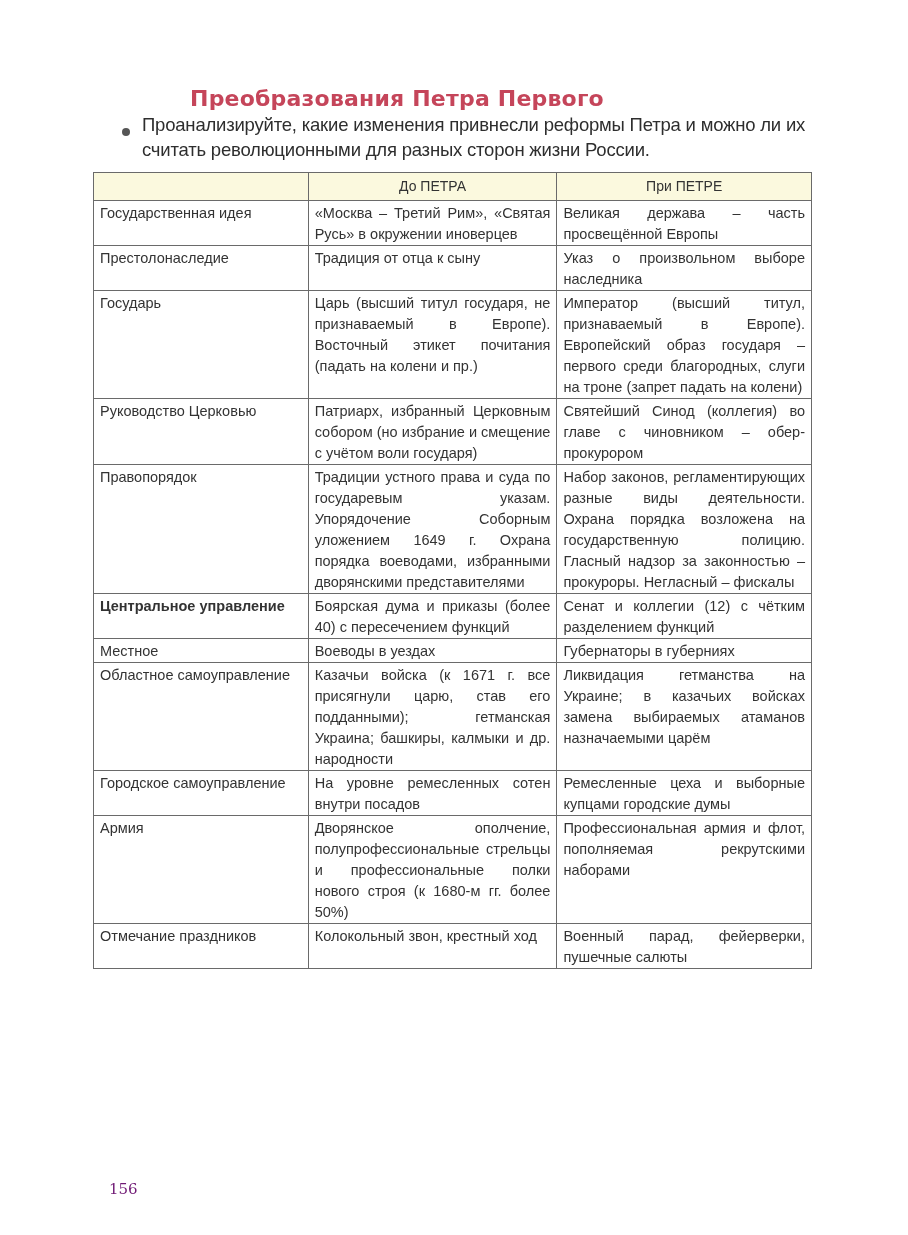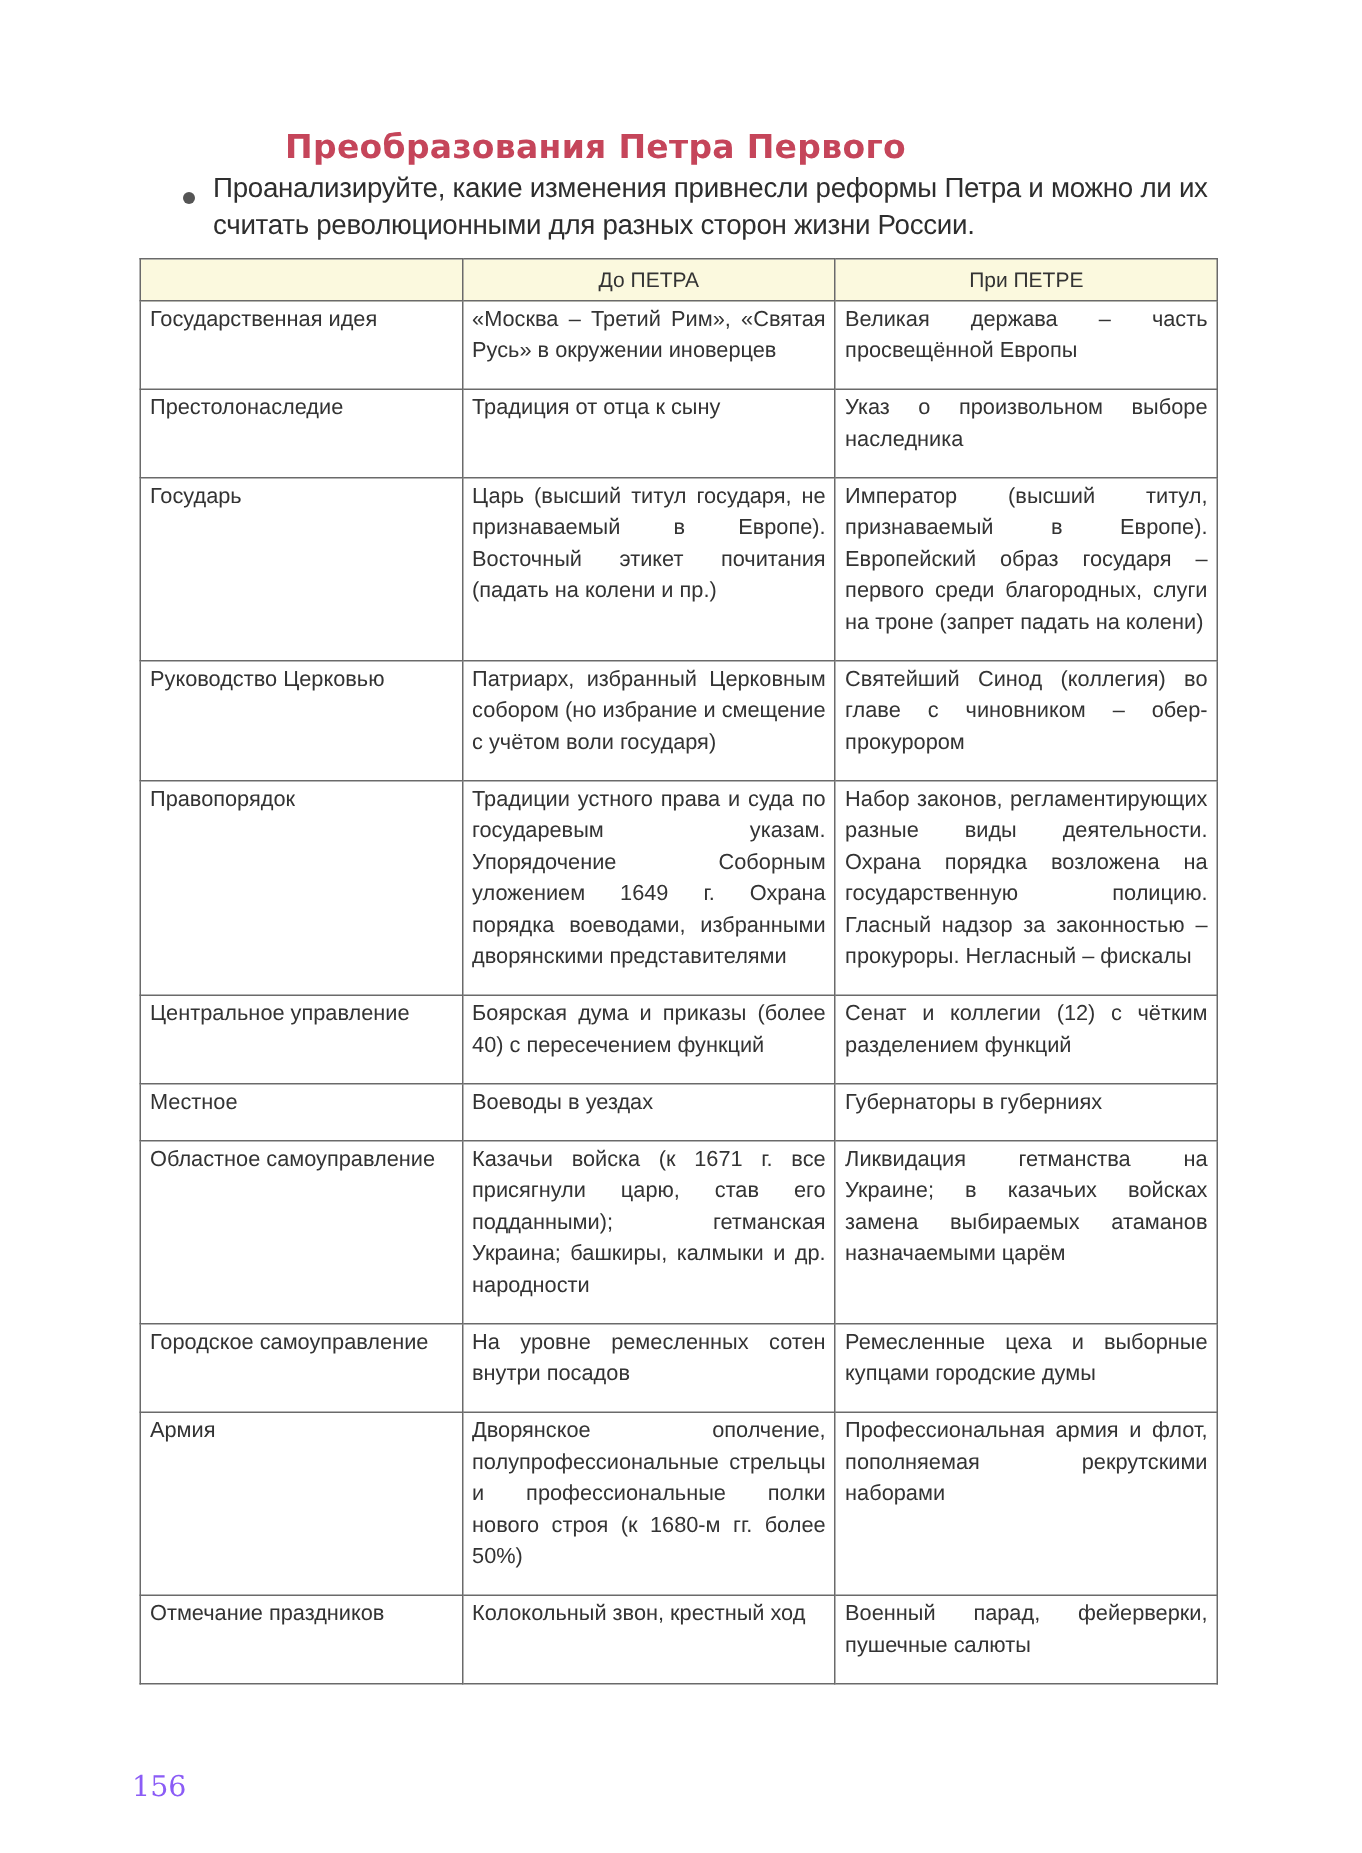--- a/index.html
+++ b/index.html
@@ -7,29 +7,29 @@
          font-family: "Liberation Sans", sans-serif; color: #2a2a2a; }
   .title { position: absolute; left: 0; width: 794px; top: 86px; text-align: center;
            font-family: "DejaVu Sans", sans-serif; font-weight: bold; font-size: 22px;
            color: #c5455a; letter-spacing: 0.2px; }
   .bullet { position: absolute; left: 122px; top: 128px; width: 8px; height: 8px;
             border-radius: 50%; background: #555; }
   .task-text { position: absolute; left: 142px; top: 112px; width: 690px; font-size: 18.5px;
                line-height: 25px; color: #2e2e2e; letter-spacing: -0.2px; }
   table { position: absolute; left: 93px; top: 172px; width: 719px; border-collapse: collapse;
           font-size: 14.5px; line-height: 21px; color: #333; }
-  td, th { border: 1.2px solid #6a6a6a; vertical-align: top; padding: 2px 6px 14px 6px; }
+  td, th { border: 1.2px solid #6a6a6a; vertical-align: top; padding: 2px 6px 0 6px; }
   th { font-weight: normal; }
   .sec th { background: #fbf9de; font-weight: bold; text-align: center; font-size: 14px; padding: 3px 6px; }
   .colh th { background: #fbf9de; text-align: center; font-size: 14px; padding: 3px 6px; }
   .c1 { width: 202px; }
   .c2 { width: 236px; text-align: justify; }
   .c3 { width: 242px; text-align: justify; }
-  .pagenum { position: absolute; left: 88px; top: 1180px; font-family: "DejaVu Serif", serif;
-             font-size: 19px; color: #8b5cf6; }
+  .pagenum { position: absolute; left: 109px; top: 1180px; font-family: "DejaVu Serif", serif;
+             font-size: 15px; color: #701a75; }
 </style>
 </head>
 <body>
 
 <div class="title">Преобразования Петра Первого</div>
 <span class="bullet"></span>
 <div class="task-text">Проанализируйте, какие изменения привнесли реформы Петра и можно ли их считать революционными для разных сторон жизни России.</div>
 
 <table>
   <thead>
@@ -59,21 +59,21 @@
         <td class="c1" style="text-align: justify;">Руководство Церковью</td>
         <td class="c2">Патриарх, избранный Церковным собором (но избрание и смещение с учётом воли государя)</td>
         <td class="c3">Святейший Синод (коллегия) во главе с чиновником – обер-прокурором</td>
       </tr>
       <tr>
         <td class="c1" style="text-align: justify;">Правопорядок</td>
         <td class="c2">Традиции устного права и суда по государевым указам. Упорядочение Соборным уложением 1649 г. Охрана порядка воеводами, избранными дворянскими представителями</td>
         <td class="c3">Набор законов, регламентирующих разные виды деятельности. Охрана порядка возложена на государственную полицию. Гласный надзор за законностью – прокуроры. Негласный – фискалы</td>
       </tr>
       <tr>
-        <td class="c1" style="text-align: justify;">Центральное управление</td>
+        <td class="c1" style="text-align: justify; font-weight: bold;">Центральное управление</td>
         <td class="c2">Боярская дума и приказы (более 40) с пересечением функций</td>
         <td class="c3">Сенат и коллегии (12) с чётким разделением функций</td>
       </tr>
       <tr>
         <td class="c1" style="text-align: justify;">Местное</td>
         <td class="c2">Воеводы в уездах</td>
         <td class="c3">Губернаторы в губерниях</td>
       </tr>
       <tr>
         <td class="c1" style="text-align: justify;">Областное самоуправление</td>

